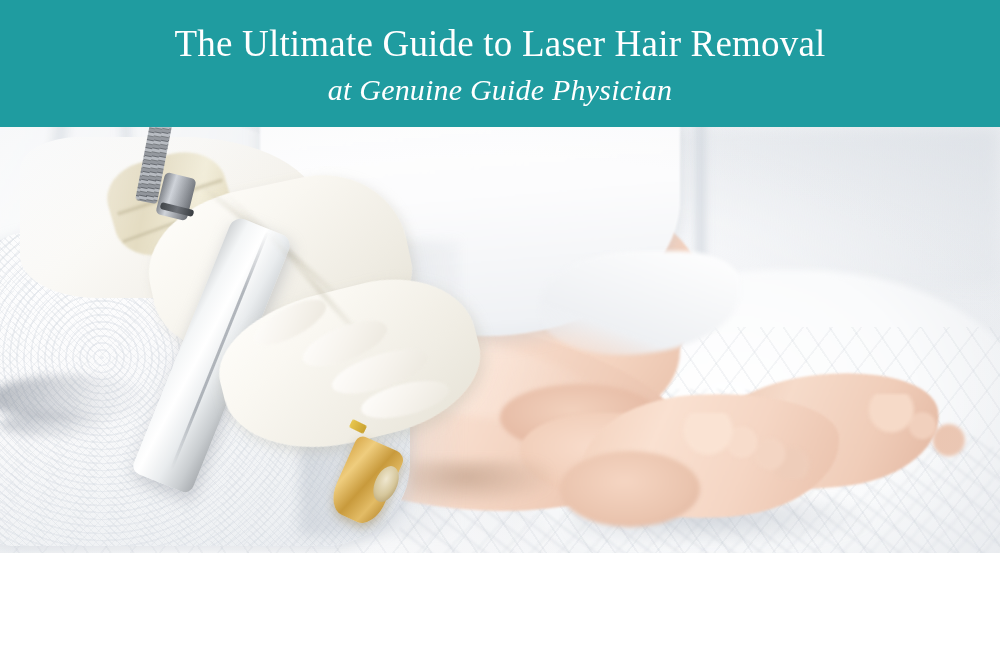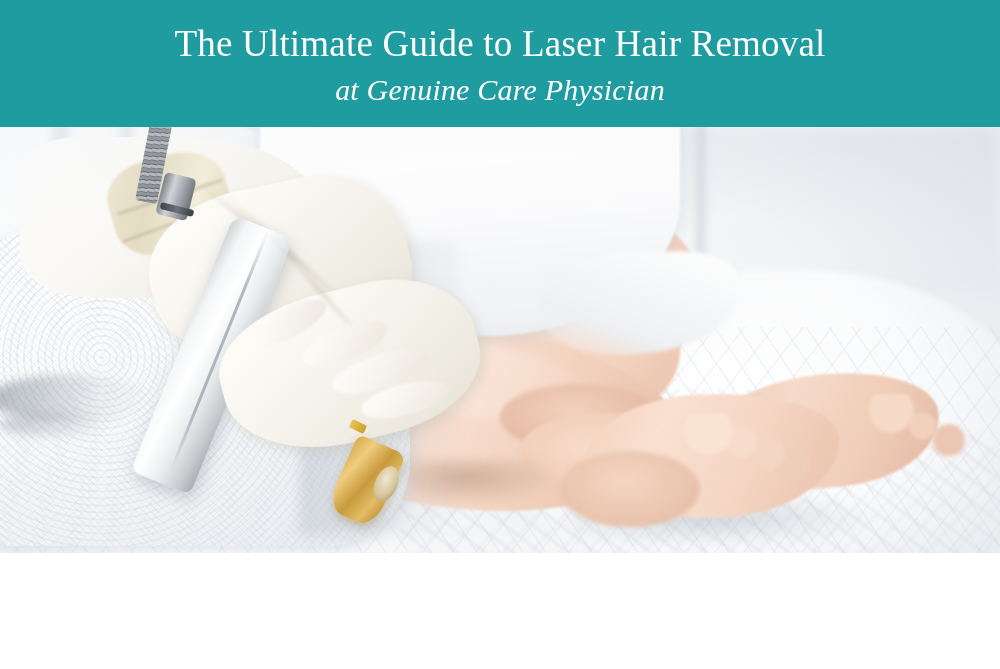--- a/index.html
+++ b/index.html
@@ -527,21 +527,21 @@
     white-space: nowrap;
   }
 </style>
 </head>
 <body>
 
 <div id="page">
 
   <div class="header-banner">
     <div class="header-title">The Ultimate Guide to Laser Hair Removal</div>
-    <div class="header-subtitle">at Genuine Care Physician</div>
+    <div class="header-subtitle">at Genuine Guide Physician</div>
   </div>
 
   <div class="photo-area" aria-label="Clinician in white gloves performing a laser hair removal treatment on a woman's lower leg while she lies on a white bed with white towels">
 
     <div class="photo-bed"></div>
     <div class="bed-shadow-far"></div>
     <div class="bed-pillow-right"></div>
     <div class="bed-weave"></div>
     <div class="bed-weave2"></div>
 

